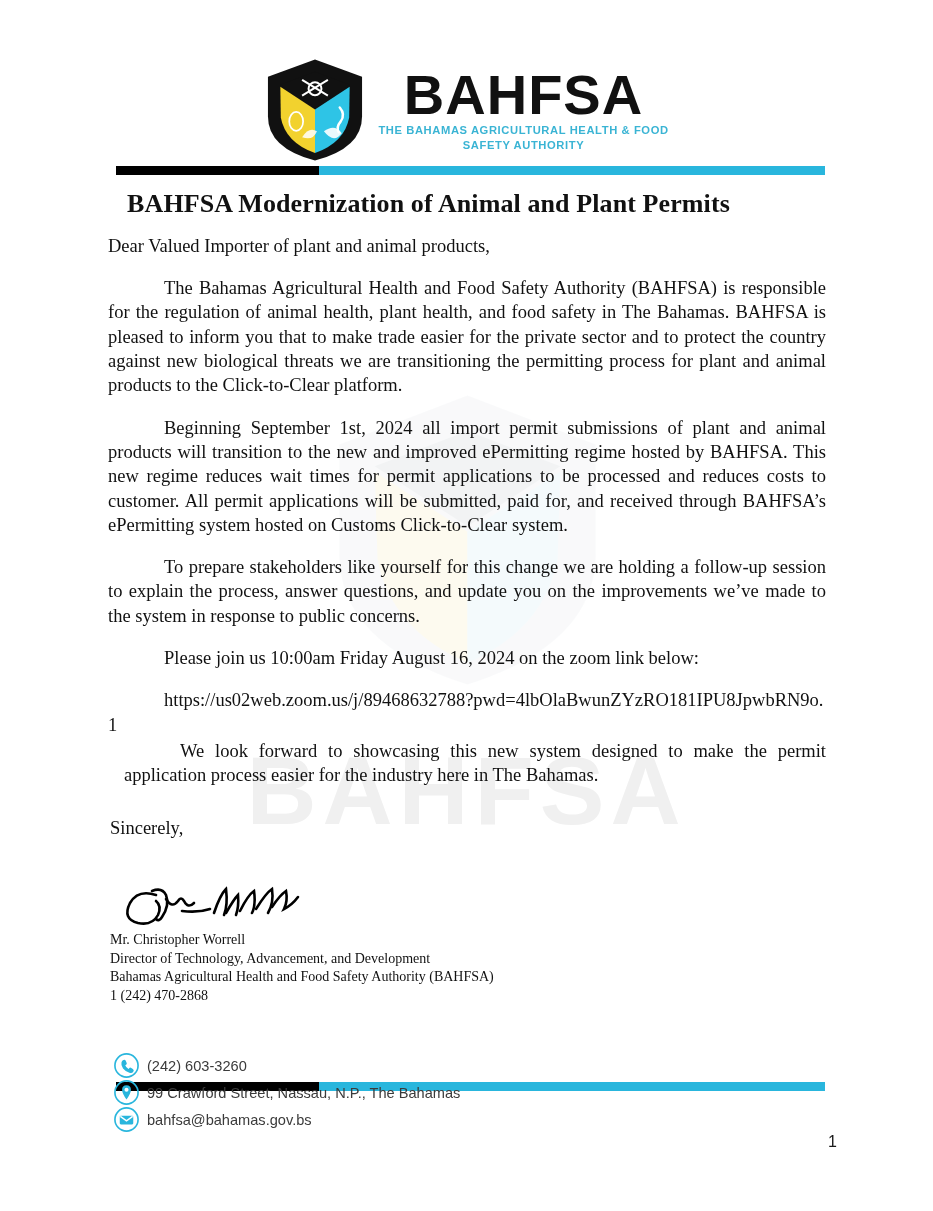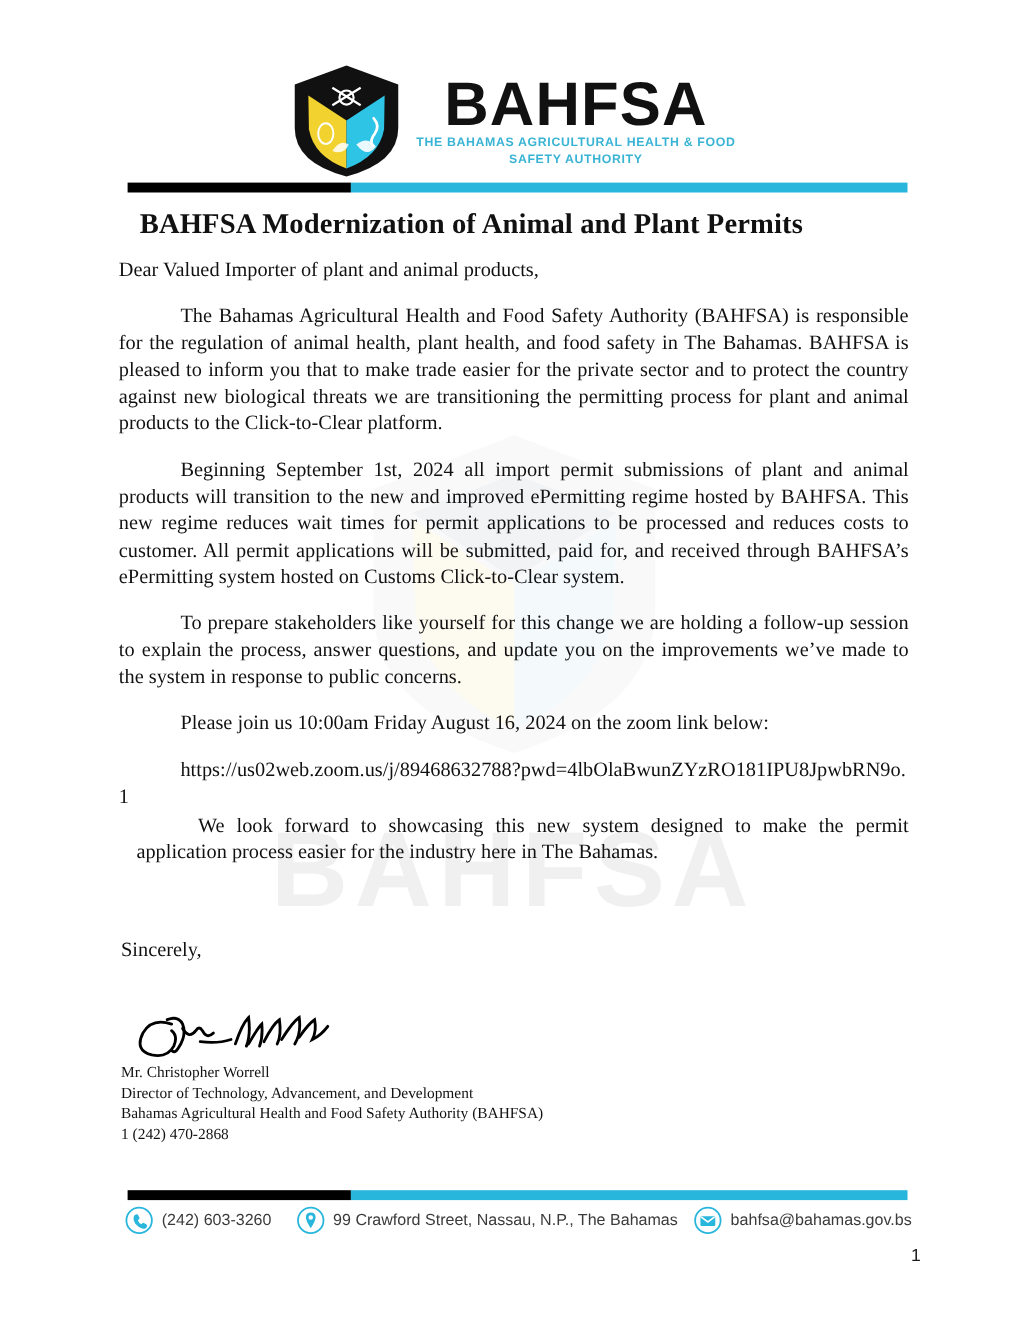--- a/index.html
+++ b/index.html
@@ -148,49 +148,49 @@
   p.tight { margin-bottom: 0; margin-left: 16px; }
   .b { font-weight: 400; }
 
   
   .sign-area {
     position: absolute;
     left: 110px;
     top: 818px;
     width: 718px;
     z-index: 2;
-    margin-top: 36px;
   }
   .sincerely {
     font-size: 18.5px;
     margin: 0;
   }
   .signature-svg {
     display: block;
     margin: 44px 0 2px 12px;
     width: 200px;
     height: 46px;
   }
   .sig-line {
     font-size: 14px;
     line-height: 1.33;
   }
 
   
   .footer {
     position: absolute;
     left: 113px;
-    top: 1096px;
+    top: 1052px;
     width: 730px;
     display: flex;
-    align-items: flex-end;
+    align-items: flex-start;
     font-family: "Liberation Sans", sans-serif;
     font-size: 14.6px;
     color: #3b3b3b;
     z-index: 2;
+    flex-direction: column;
   }
   .fitem {
     display: flex;
     align-items: center;
   }
   .fitem .ficon {
     width: 27px;
     height: 27px;
     flex: none;
     margin-right: 7px;

